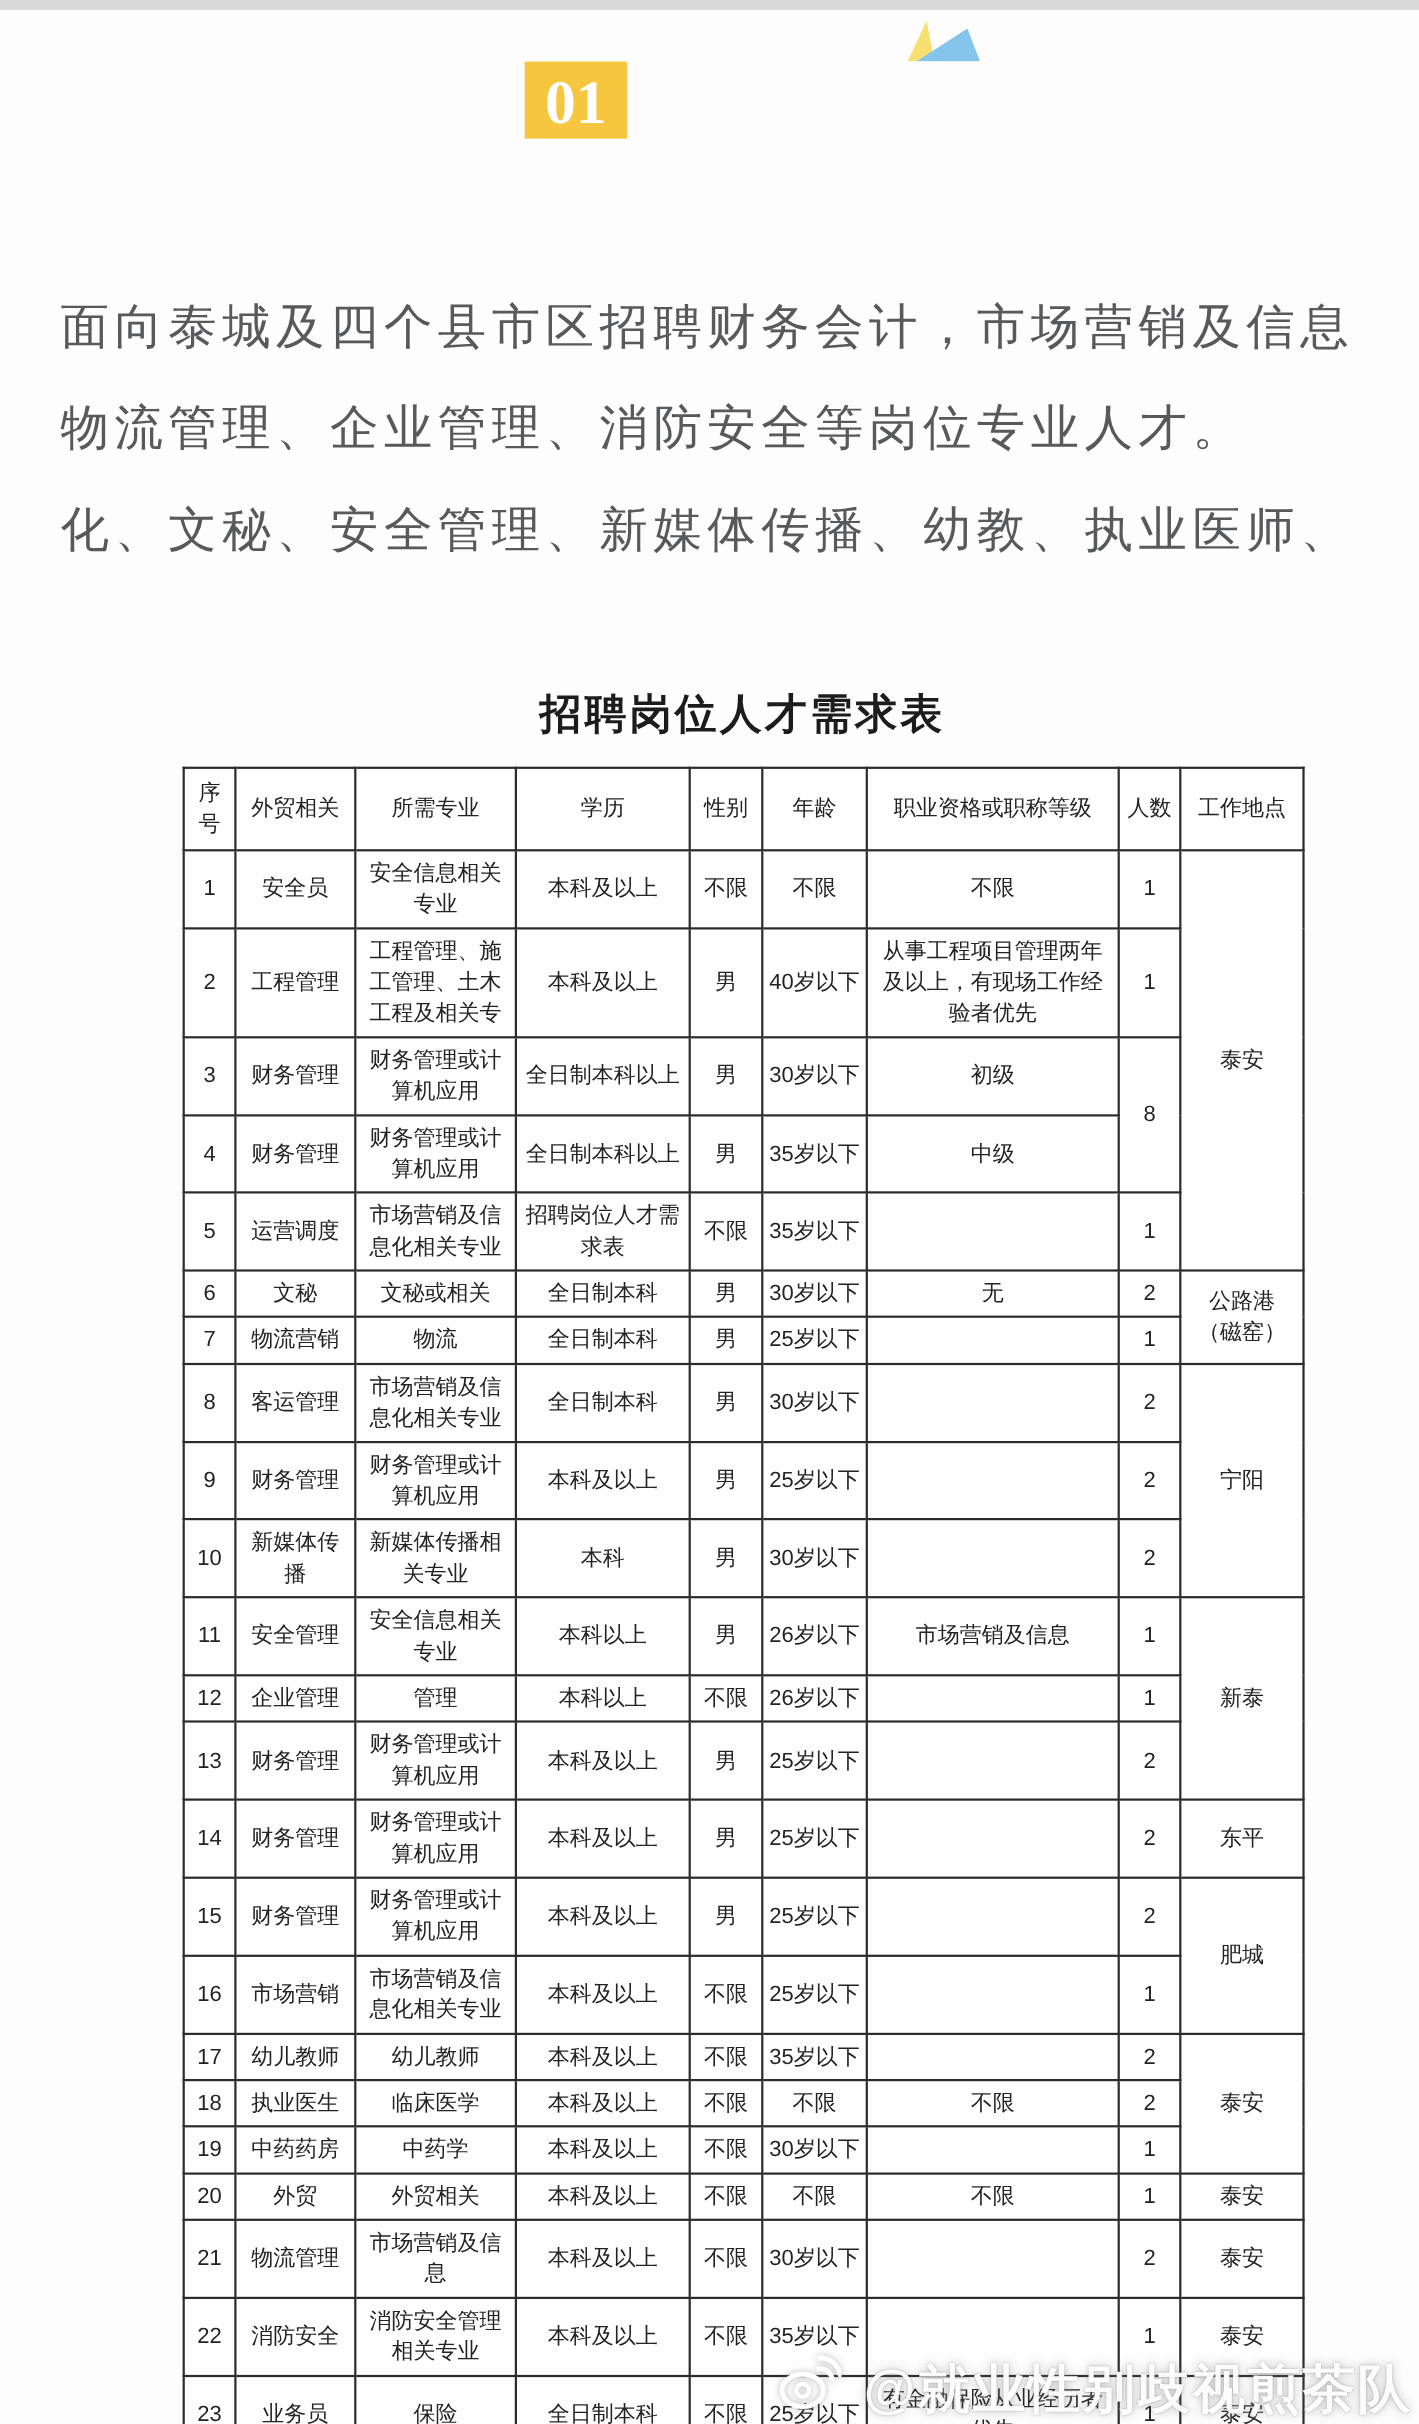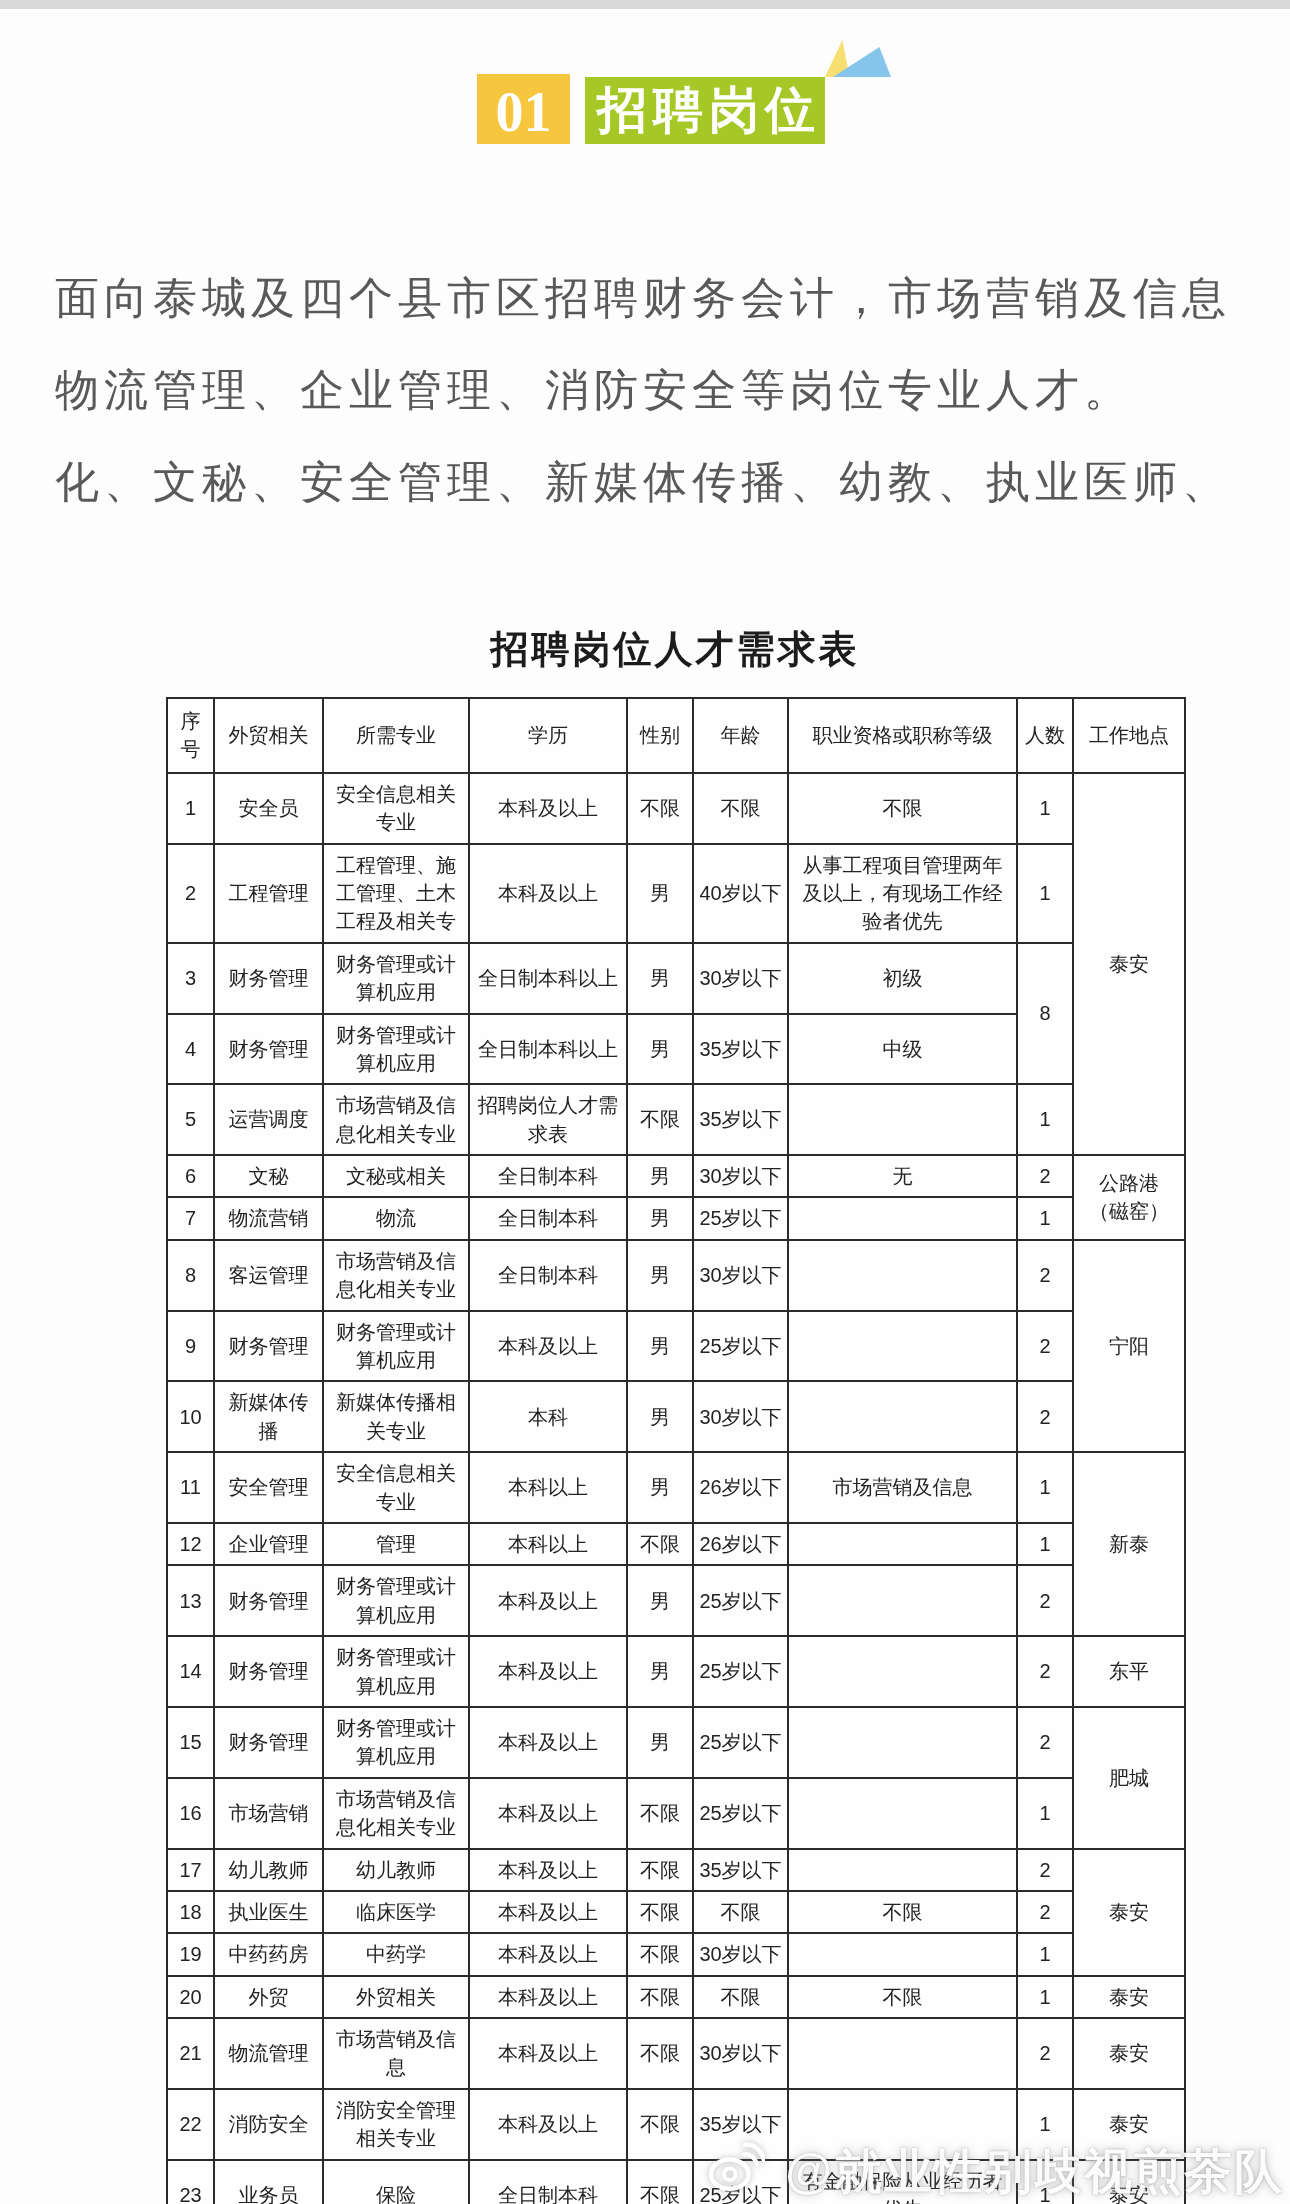--- a/index.html
+++ b/index.html
@@ -18,21 +18,21 @@
     width: 100%; height: 9px;
     background: #d9d9d9;
   }
   
   .badge-row {
     position: absolute;
     top: 56px;
     left: 0; right: 0;
     display: flex;
     justify-content: center;
-    align-items: flex-end;
+    align-items: flex-start;
     gap: 15px;
     height: 88px;
     margin-left: 12px;
   }
   .badge-num {
     width: 93px;
     background: #f6c63e;
     color: #ffffff;
     font-family: "Liberation Serif", serif;
     font-weight: bold;
@@ -141,21 +141,20 @@
 </style>
 </head>
 <body>
 
 <div class="page">
   <div class="top-strip"></div>
 
   <div class="badge-row">
     <div class="badge-num">01</div>
     <div class="badge-title">
-      <span>招聘岗位</span>
       <div class="tri-yellow"></div>
       <div class="tri-blue"></div>
     </div>
   </div>
 
   <div class="intro">
     <div class="line">面向泰城及四个县市区招聘财务会计，市场营销及信息</div>
     <div class="line">物流管理、企业管理、消防安全等岗位专业人才。</div>
     <div class="line">化、文秘、安全管理、新媒体传播、幼教、执业医师、</div>
   </div>

